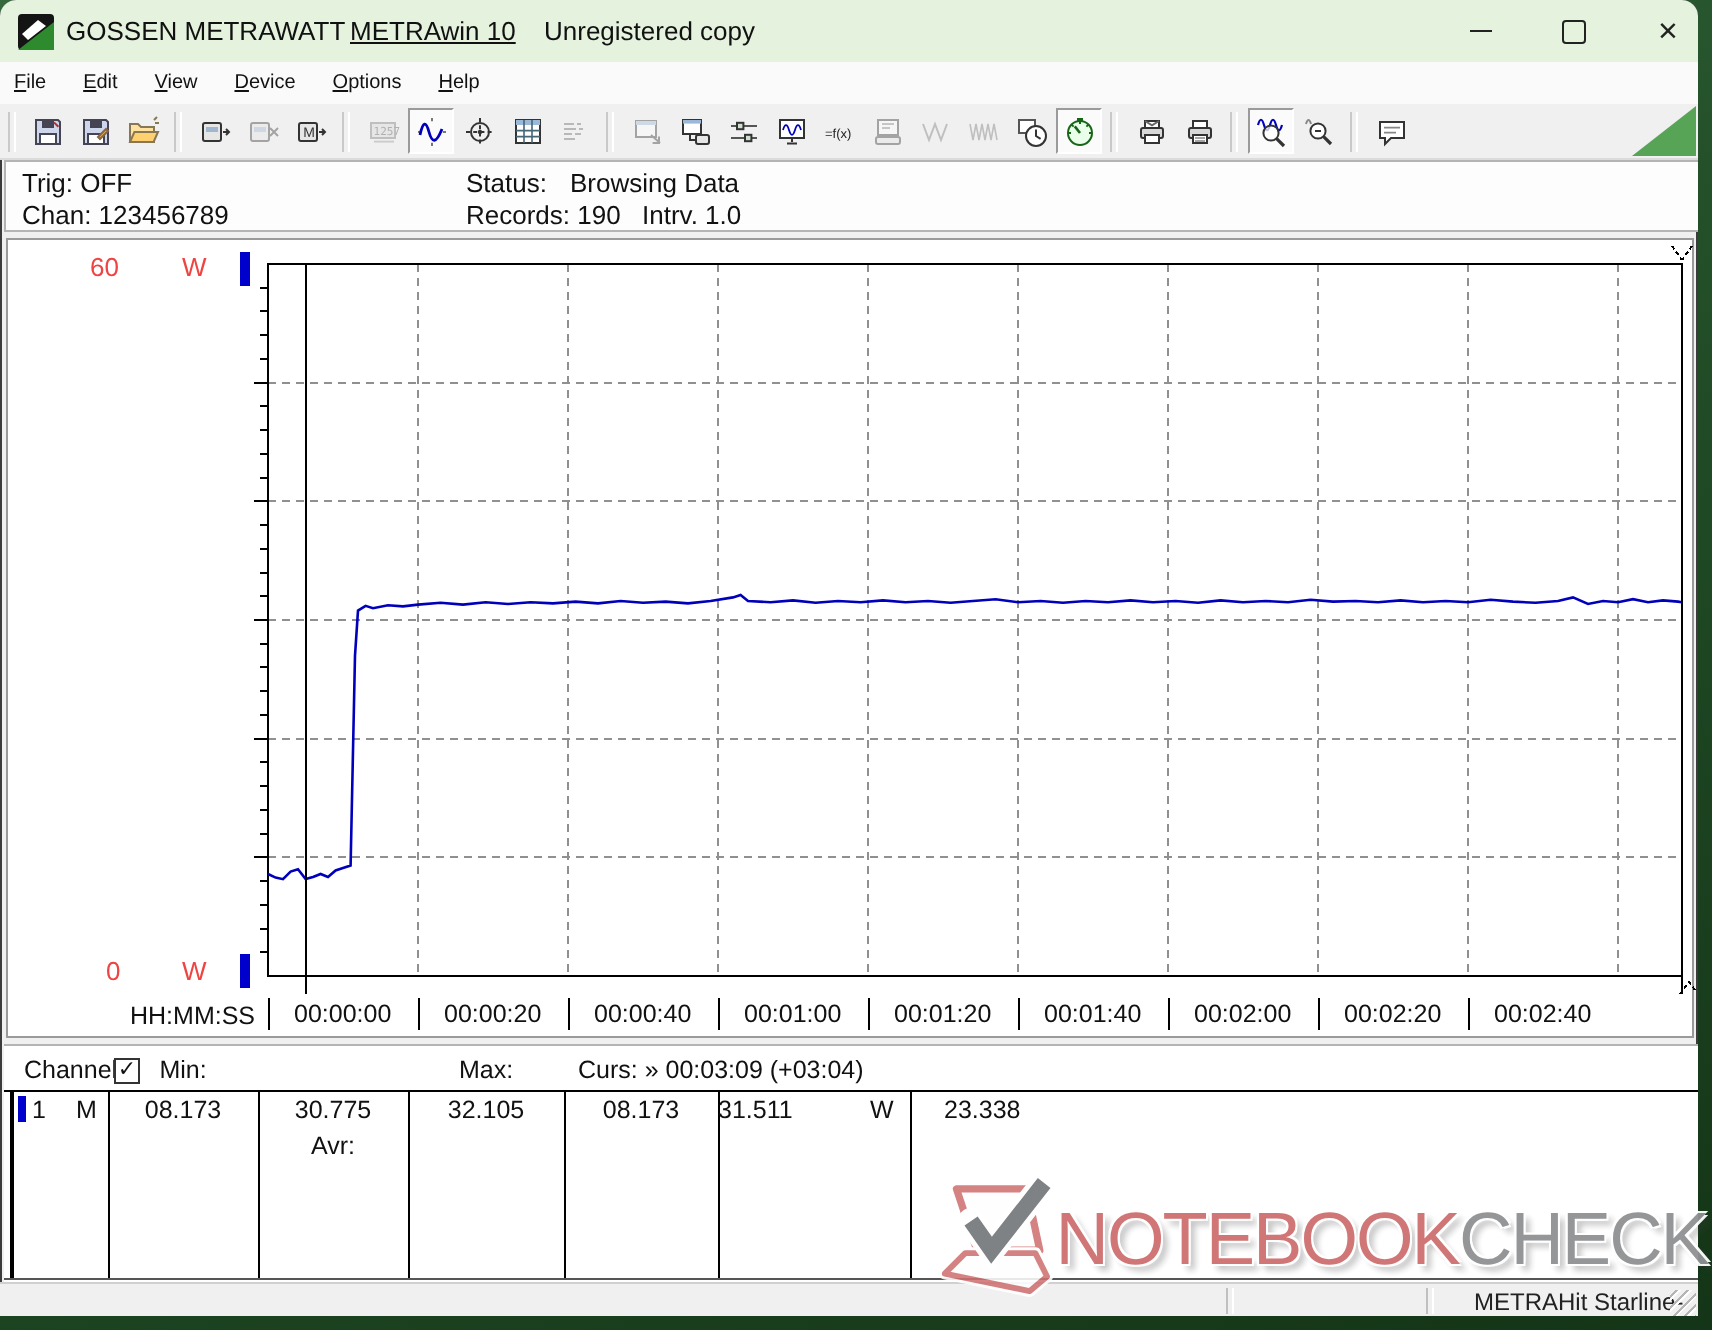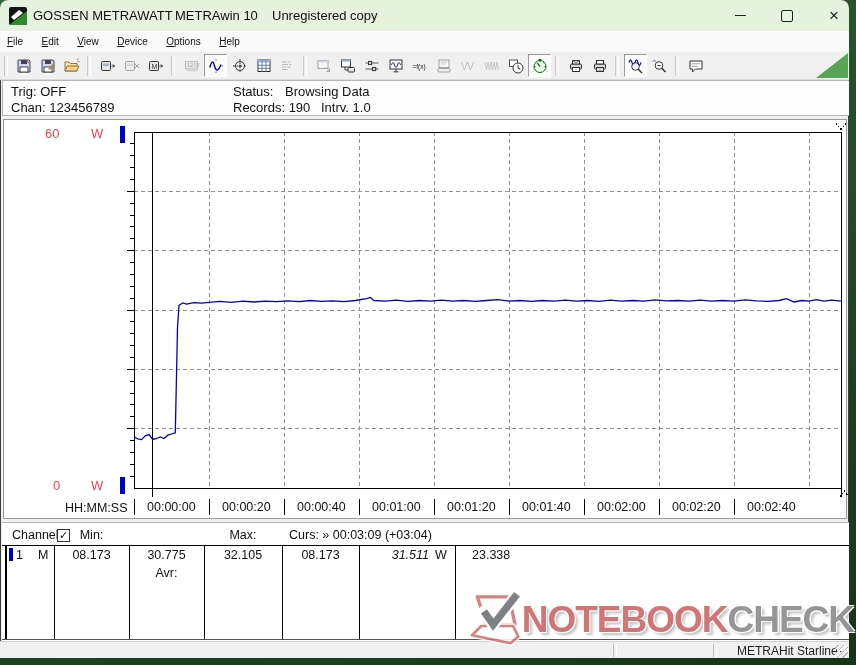--- a/index.html
+++ b/index.html
@@ -4,21 +4,21 @@
 <style>
   html,body{margin:0;padding:0;width:856px;height:665px;overflow:hidden;
     font-family:"Liberation Sans","DejaVu Sans",sans-serif;}
   body{background:linear-gradient(160deg,#35683a 0%,#24512a 40%,#143517 100%);}
   #window{position:absolute;left:0;top:0;width:849px;height:658px;background:#f0f0f0;
     border-radius:8px 8px 0 0;overflow:hidden;box-shadow:0 0 0 1px #3c3c3c inset;}
   
   #titlebar{position:absolute;left:0;top:0;width:849px;height:31px;background:#e4f2de;border-radius:8px 8px 0 0;}
   #appicon{position:absolute;left:9px;top:7px;width:18px;height:18px;}
   .tseg{position:absolute;top:8px;font-size:13px;color:#111;white-space:pre;}
-  #t1{left:33px;} #t2{left:175px;} #t3{left:272px;}
+  #t1{left:33px;} #t2{left:175px;text-decoration:underline;} #t3{left:272px;}
   .wbtn{position:absolute;top:0;width:46px;height:31px;display:flex;align-items:center;justify-content:center;color:#222;}
   #btn-min{left:717px;} #btn-max{left:764px;} #btn-close{left:811px;font-size:17px;font-weight:400;}
   #btn-min .bar{width:11px;height:1px;background:#222;}
   #btn-max .sq{width:10px;height:10px;border:1.2px solid #222;border-radius:2px;}
   
   #menubar{position:absolute;left:0;top:31px;width:849px;height:21px;background:#fafafa;border-bottom:1px solid #e4e4e4;}
   .menuitem{display:inline-block;height:20px;line-height:20px;padding:0 7px;margin-left:0;font-size:10px;color:#111;}
   .menuitem::first-letter{text-decoration:underline;}
   
   #toolbar{position:absolute;left:0;top:52px;width:849px;height:27px;background:#f0f0f0;border-bottom:1px solid #dcdcdc;
@@ -56,21 +56,21 @@
   .vline{position:absolute;top:22px;height:94px;width:1px;background:#000;}
   #vl-left{left:3px;width:2px;}
   #tb-bottomrule{position:absolute;left:0;top:116px;width:849px;height:1px;background:#555;}
   .td{position:absolute;top:25px;height:14px;line-height:14px;font-size:12.5px;color:#111;white-space:pre;}
   #chk{position:absolute;left:55px;top:6px;width:11px;height:11px;border:1px solid #333;background:#fff;
     font-size:11px;line-height:11px;text-align:center;color:#111;}
   #rowmark{position:absolute;left:7px;top:25px;width:4px;height:13px;background:#0000cc;}
   
   #watermark{position:absolute;left:468px;top:578px;width:386px;height:84px;z-index:6;pointer-events:none;
     display:flex;align-items:center;opacity:.95;}
-  #wm-words{font-size:37px;font-weight:bold;letter-spacing:-1px;white-space:nowrap;margin-left:-6px;
+  #wm-words{font-size:37px;font-weight:normal;letter-spacing:-1px;white-space:nowrap;margin-left:-6px;
     text-shadow:-1px -1px 0 #fff,1px -1px 0 #fff,-1px 1px 0 #fff,1px 1px 0 #fff,3px 3px 3px rgba(60,60,60,.35);}
   #wm-red{color:#cf6f6f;} #wm-gray{color:#8f9193;}
   
   #statusbar{position:absolute;left:0;top:641px;width:849px;height:17px;background:#f0f0f0;border-top:1px solid #d0d0d0;}
   .sdiv{position:absolute;top:2px;height:13px;width:2px;border-left:1px solid #c0c0c0;border-right:1px solid #fff;}
   #sb-text{position:absolute;left:737px;top:2px;font-size:12px;color:#222;}
   #grip{position:absolute;right:1px;bottom:1px;width:13px;height:13px;
     background:repeating-linear-gradient(135deg,transparent 0 2px,#b5b5b5 2px 3px,#fdfdfd 3px 4px);}
 </style>
 </head>
@@ -404,21 +404,21 @@
     <div class="vline" style="left:453px;"></div>
     <div id="tb-bottomrule"></div>
 
     <div id="rowmark"></div>
     <span class="td" style="left:14px;">1</span>
     <span class="td" style="left:36px;">M</span>
     <span class="td" style="left:52px;width:75px;text-align:center;">08.173</span>
     <span class="td" style="left:127px;width:75px;text-align:center;">30.775</span>
     <span class="td" style="left:202px;width:78px;text-align:center;">32.105</span>
     <span class="td" style="left:280px;width:77px;text-align:center;">08.173</span>
-    <span class="td" style="left:357px;width:70px;text-align:right;font-style:italic;">31.511</span>
+    <span class="td" style="left:357px;width:70px;">31.511</span>
     <span class="td" style="left:433px;">W</span>
     <span class="td" style="left:470px;">23.338</span>
   </div>
 
   <div id="statusbar">
     <div class="sdiv" style="left:613px;"></div>
     <div class="sdiv" style="left:713px;"></div>
     <span id="sb-text">METRAHit Starline-Seri</span>
     <div id="grip"></div>
   </div>

